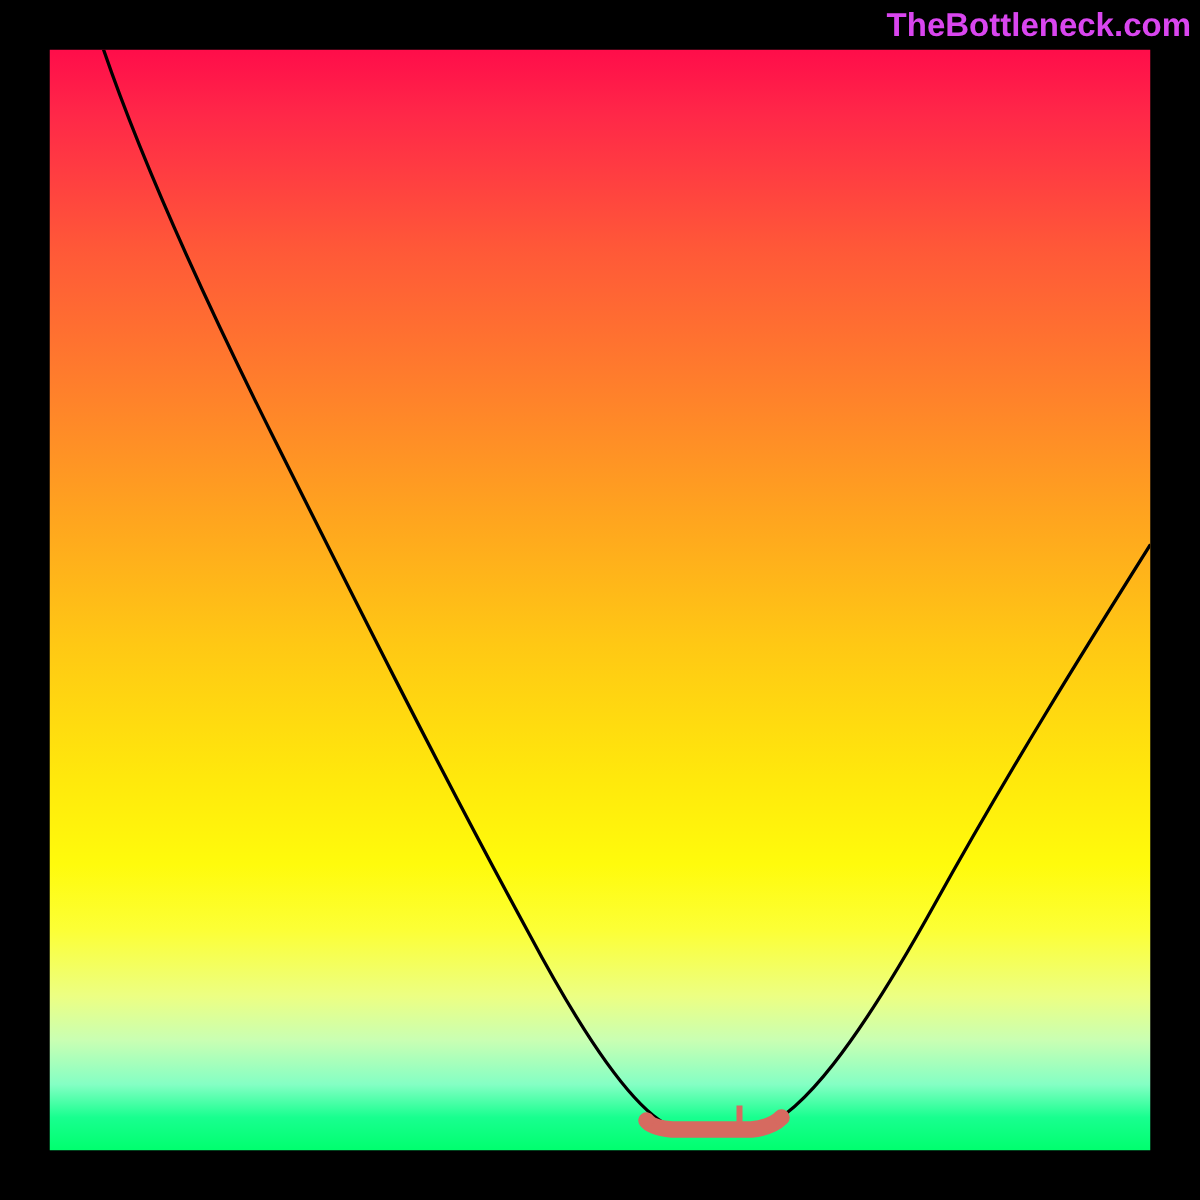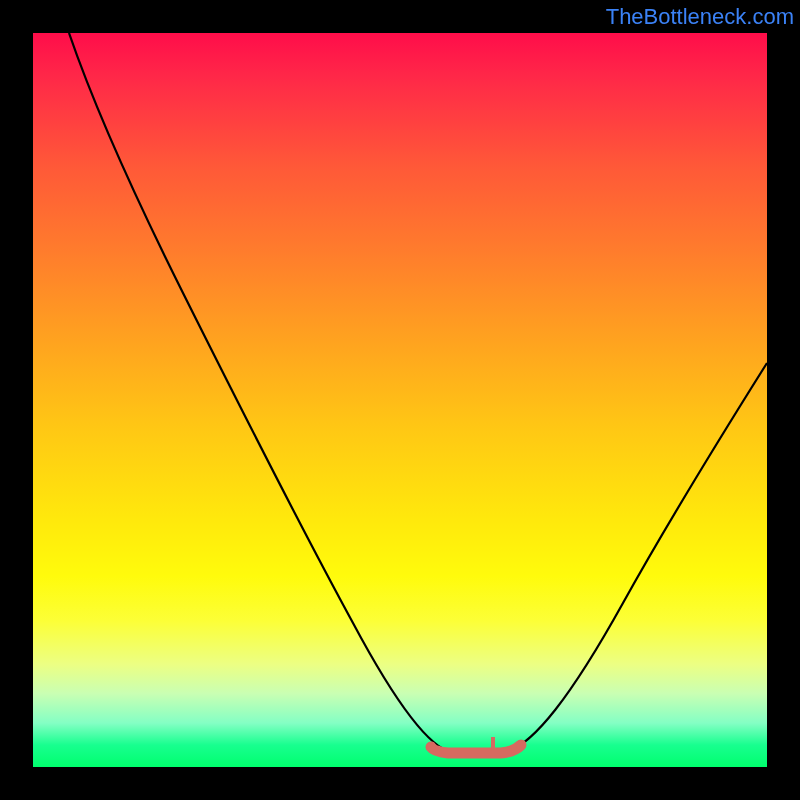--- a/index.html
+++ b/index.html
@@ -14,23 +14,23 @@
   .container {
     width: 800px;
     height: 800px;
     position: relative;
     background: #000;
   }
   .watermark {
     position: absolute;
     top: 4px;
     right: 6px;
-    color: #3b82f6;
+    color: #d946ef;
     font-size: 22px;
-    font-weight: normal;
+    font-weight: bold;
     z-index: 10;
   }
   .plot-area {
     position: absolute;
     left: 33px;
     top: 33px;
     width: 734px;
     height: 734px;
     overflow: hidden;
   }

